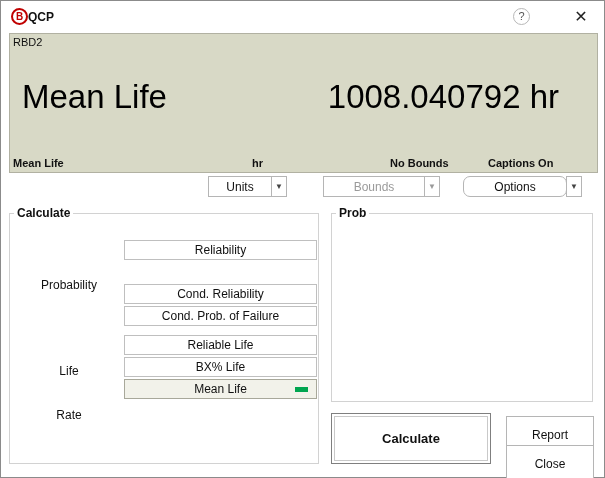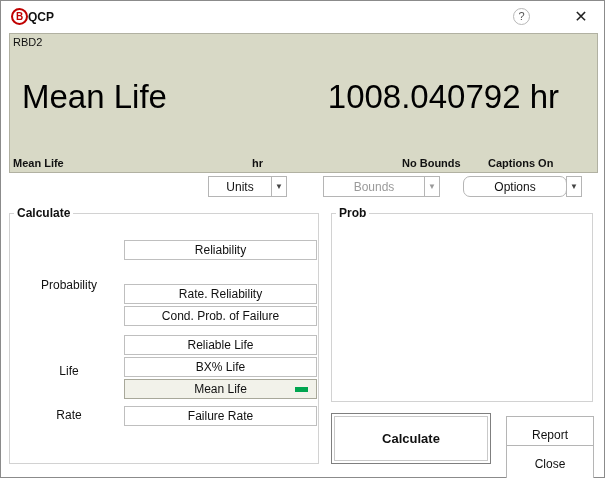--- a/index.html
+++ b/index.html
@@ -16,21 +16,21 @@
   .close-btn { position: absolute; right: 12px; top: 5px; width: 22px; height: 22px; color: #222; font-size: 16px; text-align: center; line-height: 22px; cursor: default; }
 
   
   .results { position: absolute; left: 8px; top: 32px; width: 589px; height: 140px; background: #d8d9c6; border: 1px solid #b1b1a2; }
   .rbd-label { position: absolute; top: 2px; left: 3px; font-size: 11px; color: #111; }
   .metric-big { position: absolute; left: 12px; top: 44px; font-size: 33px; color: #000; }
   .value-big  { position: absolute; right: 38px; top: 44px; font-size: 33px; color: #000; }
   .res-footer span { position: absolute; bottom: 3px; font-size: 11px; font-weight: bold; color: #111; }
   .rf-metric   { left: 3px; }
   .rf-units    { left: 242px; }
-  .rf-bounds   { left: 364px; padding-left: 28px; }
+  .rf-bounds   { left: 352px; padding-left: 28px; }
   .rf-captions { left: 478px; }
 
   
   .dd { position: absolute; top: 175px; height: 21px; display: flex; text-align: center; }
   .dd-main { height: 21px; background: #fff; border: 1px solid #b5b5b5; font-size: 12px; display: flex; align-items: center; justify-content: center; color: #111; }
   .dd-arrow { width: 16px; height: 21px; background: #fff; border: 1px solid #b5b5b5; margin-left: -1px; display: flex; align-items: center; justify-content: center; font-size: 8px; color: #444; }
   .dd-units   { left: 207px; } .dd-units .dd-main { width: 64px; }
   .dd-bounds  { left: 322px; } .dd-bounds .dd-main { width: 102px; color: #9a9a9a; }
   .dd-bounds .dd-arrow { color: #9a9a9a; }
   .dd-options { left: 462px; } .dd-options .dd-main { width: 104px; border-radius: 7px; }
@@ -97,31 +97,30 @@
   </div>
 
   <fieldset class="fs-calc">
     <legend>Calculate</legend>
 
     <div class="grp-label lbl-probability">Probability</div>
     <div class="grp-label lbl-life">Life</div>
     <div class="grp-label lbl-rate">Rate</div>
 
     <div class="calc-btn cb-0">Reliability</div>
-    <div class="calc-btn cb-2">Rate. Reliability</div>
+    <div class="calc-btn cb-2">Cond. Reliability</div>
     <div class="calc-btn cb-3">Cond. Prob. of Failure</div>
 
     <div class="calc-btn cb-4">Reliable Life</div>
     <div class="calc-btn cb-5">BX% Life</div>
     <div class="calc-btn cb-6 selected">
       <span>Mean Life</span>
       <span class="sel-dash"></span>
     </div>
 
-    <div class="calc-btn cb-7">Failure Rate</div>
   </fieldset>
 
   <fieldset class="fs-input">
     <legend>Prob</legend>
   </fieldset>
 
   <div class="calculate-btn">Calculate</div>
   <div class="side-btn report-btn">Report</div>
   <div class="side-btn closebtm-btn">Close</div>
 

